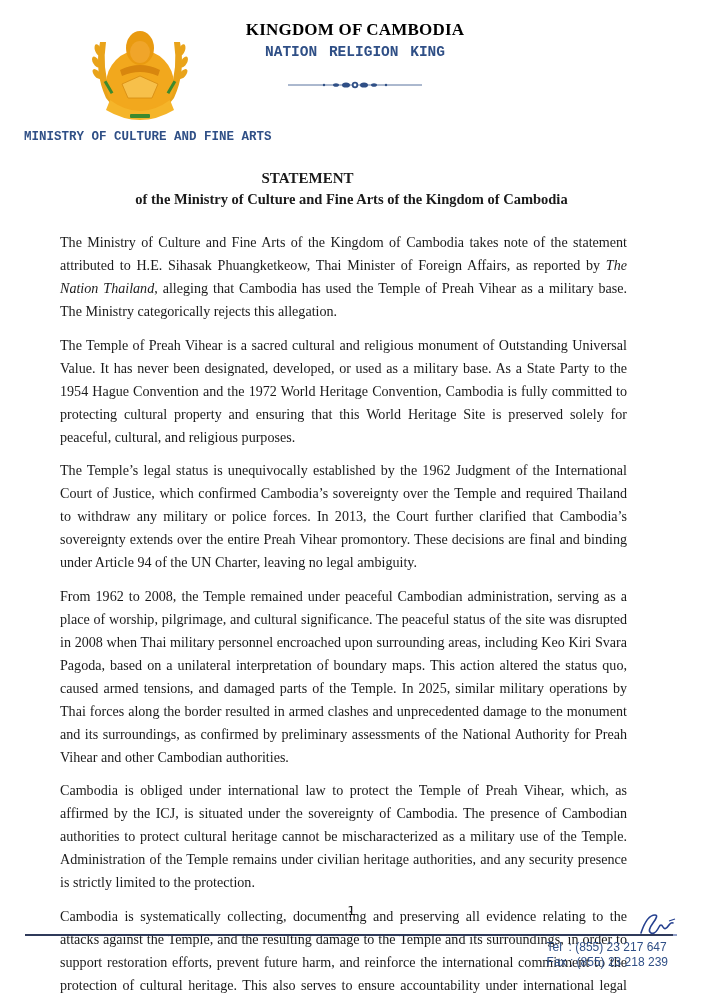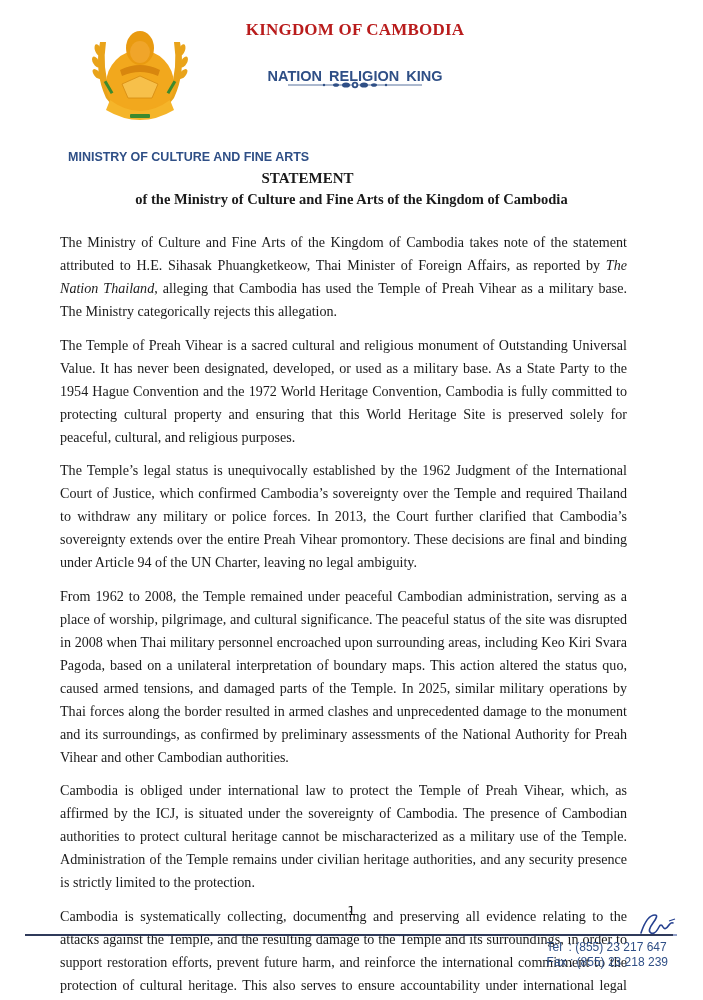--- a/index.html
+++ b/index.html
@@ -1,21 +1,21 @@
 <!DOCTYPE html>
 <html><head>
 <meta charset="utf-8">
 <style>
   html, body { margin:0; padding:0; background:#ffffff; }
   body { width:703px; height:1000px; position:relative; overflow:hidden; font-family:"Liberation Serif", serif; color:#1a1a1a; }
   .logo { position:absolute; left:86px; top:22px; width:108px; height:106px; }
-  .kingdom { position:absolute; left:230px; top:20px; width:250px; text-align:center; font-family:"Liberation Serif", serif; font-weight:bold; font-size:17px; color:#b91c1c; letter-spacing:0.2px; }
-  .motto { position:absolute; left:230px; top:68px; width:250px; text-align:center; font-family:Liberation Sans, sans-serif; font-weight:bold; font-size:14.5px; color:#2f4f86; word-spacing:3px; }
+  .kingdom { position:absolute; left:230px; top:20px; width:250px; text-align:center; font-family:"Liberation Serif", serif; font-weight:bold; font-size:17px; color:#000000; letter-spacing:0.2px; }
+  .motto { position:absolute; left:230px; top:44px; width:250px; text-align:center; font-family:Liberation Mono, monospace; font-weight:bold; font-size:14.5px; color:#2f4f86; word-spacing:3px; }
   .ornament { position:absolute; left:288px; top:80px; width:134px; height:10px; }
-  .ministry { position:absolute; left:24px; top:150px; font-family:Liberation Sans, sans-serif; font-weight:bold; font-size:12.5px; color:#2f4f86;margin-left:44px; }
+  .ministry { position:absolute; left:24px; top:130px; font-family:Liberation Mono, monospace; font-weight:bold; font-size:12.5px; color:#2f4f86; }
   .title { position:absolute; left:0; top:170px; width:615px; text-align:center; font-weight:bold; font-size:15px; }
   .subtitle { position:absolute; left:0; top:191px; width:703px; text-align:center; font-weight:bold; font-size:14.5px; }
   .body { position:absolute; left:60px; top:231px; width:567px; font-size:14.1px; line-height:23px; text-align:justify; }
   .body p { margin:0 0 10.5px 0; }
   .pagenum { position:absolute; left:0; top:903px; width:703px; text-align:center; font-family:"DejaVu Sans", sans-serif; font-size:13px; }
   .rule { position:absolute; left:25px; top:934px; width:648px; height:1.5px; background:#2f3a5a; }
   .signature { position:absolute; left:635px; top:911px; width:45px; height:26px; }
   .address { position:absolute; left:28px; top:940px; font-family:"Liberation Sans", sans-serif; font-size:11.5px; color:#2f4f86; line-height:15px; }
   .address .l2 { padding-left:64px; }
   .contact { position:absolute; right:35px; top:940px; font-family:"Liberation Sans", sans-serif; font-size:12px; color:#2f4f86; line-height:15px; }

